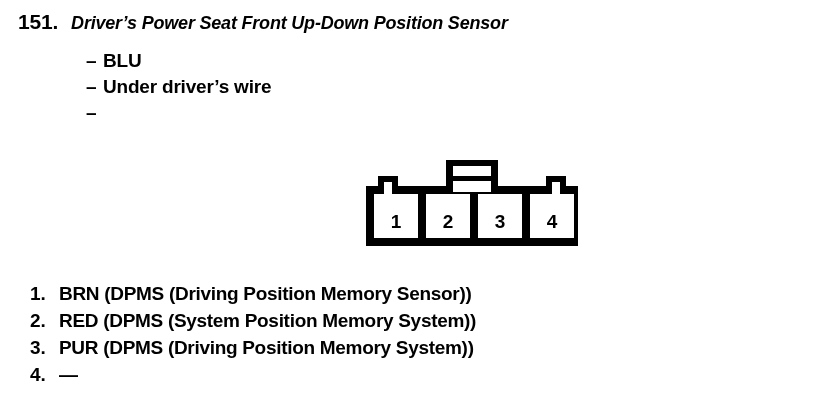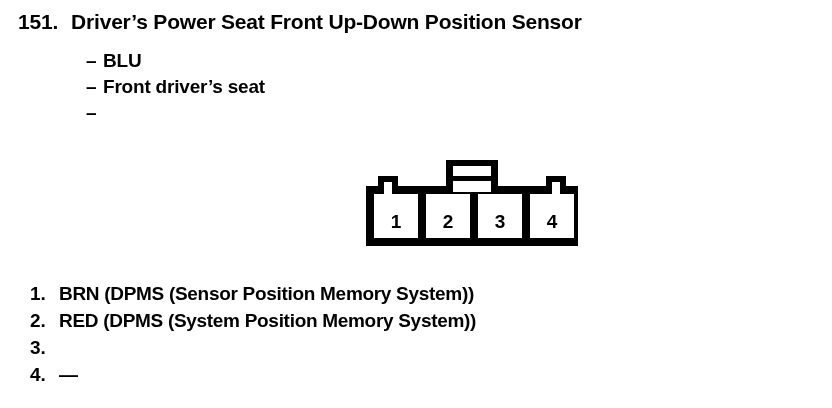--- a/index.html
+++ b/index.html
@@ -26,24 +26,25 @@
     display: flex;
     align-items: baseline;
     white-space: nowrap;
   }
   .heading-number {
     font-size: 21px;
     font-weight: bold;
     letter-spacing: -0.2px;
   }
   .heading-title {
-    font-size: 21px;
+    font-size: 18px;
     font-weight: bold;
     letter-spacing: -0.2px;
     margin-left: 13px;
+    font-style: italic;
   }
 
   
   .bullets {
     position: absolute;
     left: 86px;
     top: 50px;
   }
   .bullet-row {
     display: flex;
@@ -114,21 +115,21 @@
   <span class="heading-title">Driver’s Power Seat Front Up-Down Position Sensor</span>
 </div>
 
 <div class="bullets">
   <div class="bullet-row">
     <span class="bullet-dash">–</span>
     <span class="bullet-text">BLU</span>
   </div>
   <div class="bullet-row">
     <span class="bullet-dash">–</span>
-    <span class="bullet-text">Front driver’s seat</span>
+    <span class="bullet-text">Under driver’s wire</span>
   </div>
   <div class="bullet-row">
     <span class="bullet-dash">–</span>
   </div>
 </div>
 
 <div class="connector">
   <svg width="226" height="100" viewBox="0 0 226 100" xmlns="http://www.w3.org/2000/svg">
 
     <path fill="#000000" d="M 6 34
@@ -163,26 +164,27 @@
     <text class="cav-num" x="36" y="71" text-anchor="middle" dominant-baseline="middle">1</text>
     <text class="cav-num" x="88" y="71" text-anchor="middle" dominant-baseline="middle">2</text>
     <text class="cav-num" x="140" y="71" text-anchor="middle" dominant-baseline="middle">3</text>
     <text class="cav-num" x="192" y="71" text-anchor="middle" dominant-baseline="middle">4</text>
   </svg>
 </div>
 
 <div class="pinlist">
   <div class="pin-row">
     <span class="pin-index">1.</span>
-    <span class="pin-desc">BRN (DPMS (Sensor Position Memory System))</span>
+    <span class="pin-desc">BRN (DPMS (Driving Position Memory Sensor))</span>
   </div>
   <div class="pin-row">
     <span class="pin-index">2.</span>
     <span class="pin-desc">RED (DPMS (System Position Memory System))</span>
   </div>
   <div class="pin-row">
     <span class="pin-index">3.</span>
+    <span class="pin-desc">PUR (DPMS (Driving Position Memory System))</span>
   </div>
   <div class="pin-row">
     <span class="pin-index">4.</span>
     <span class="pin-desc">—</span>
   </div>
 </div>
 
 </body></html>

